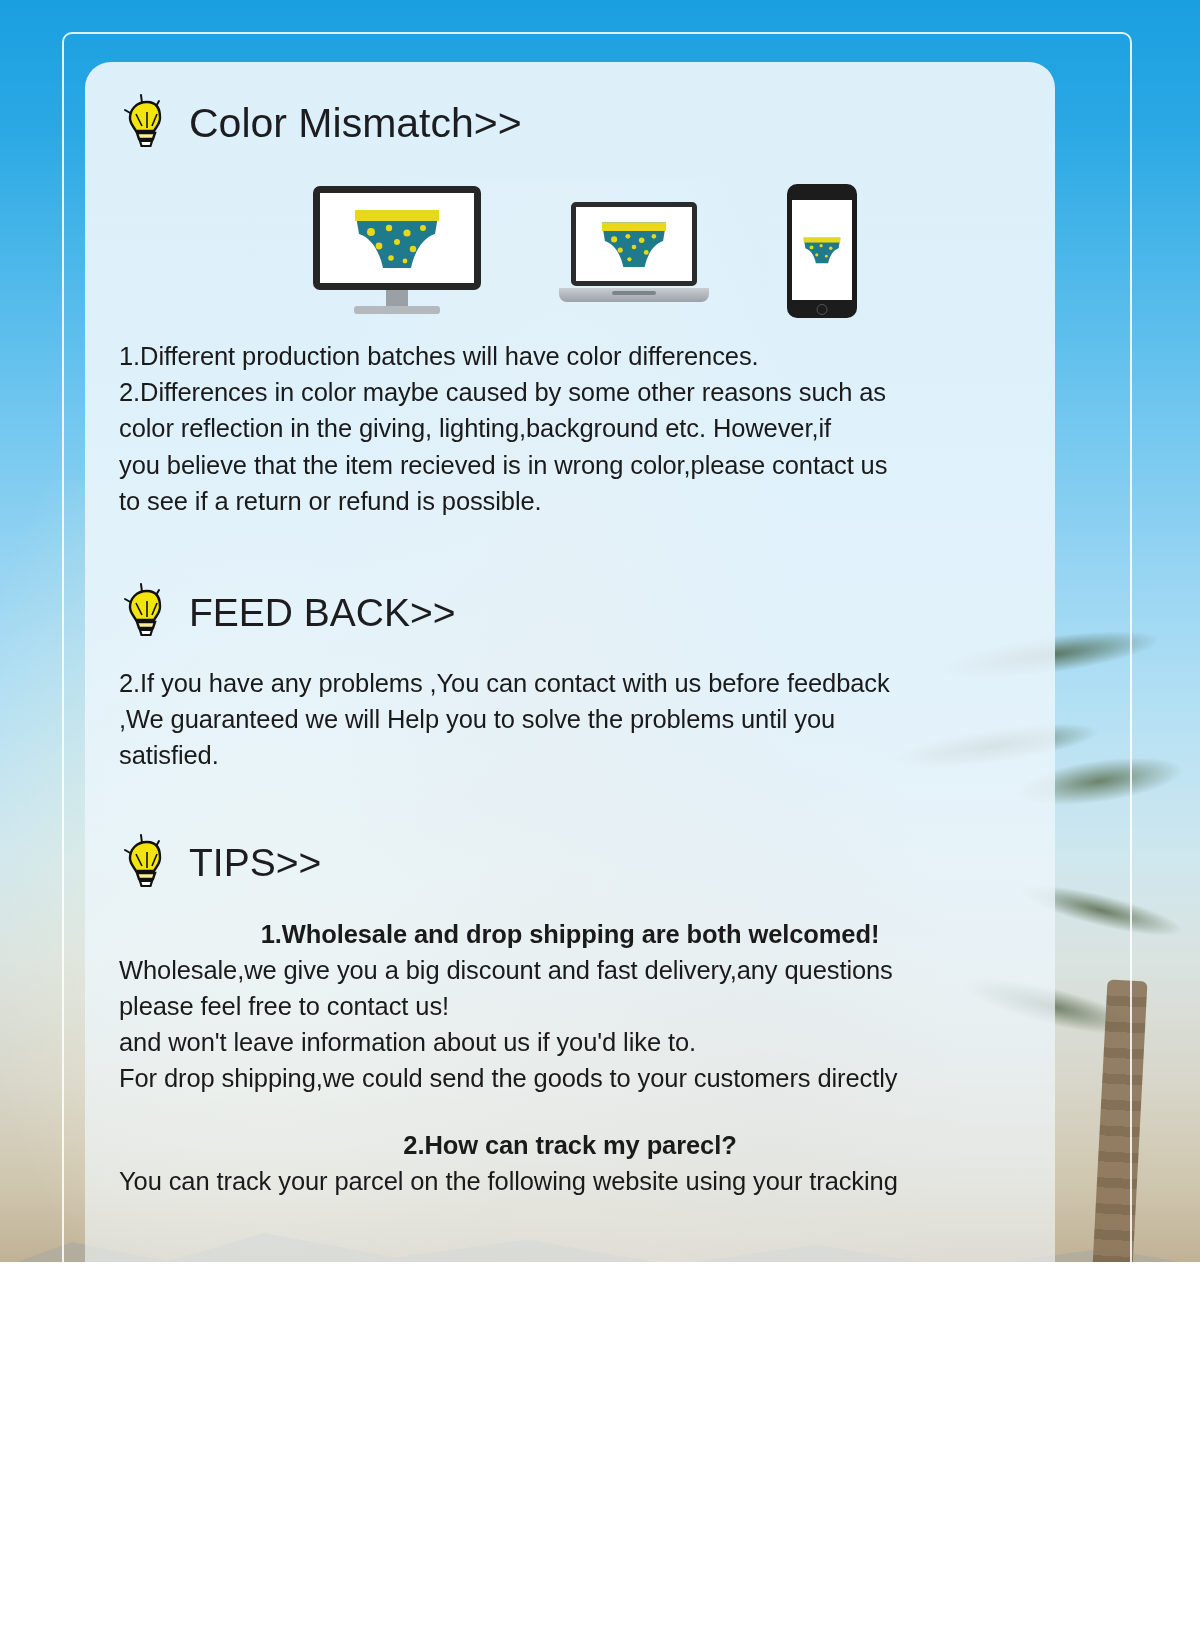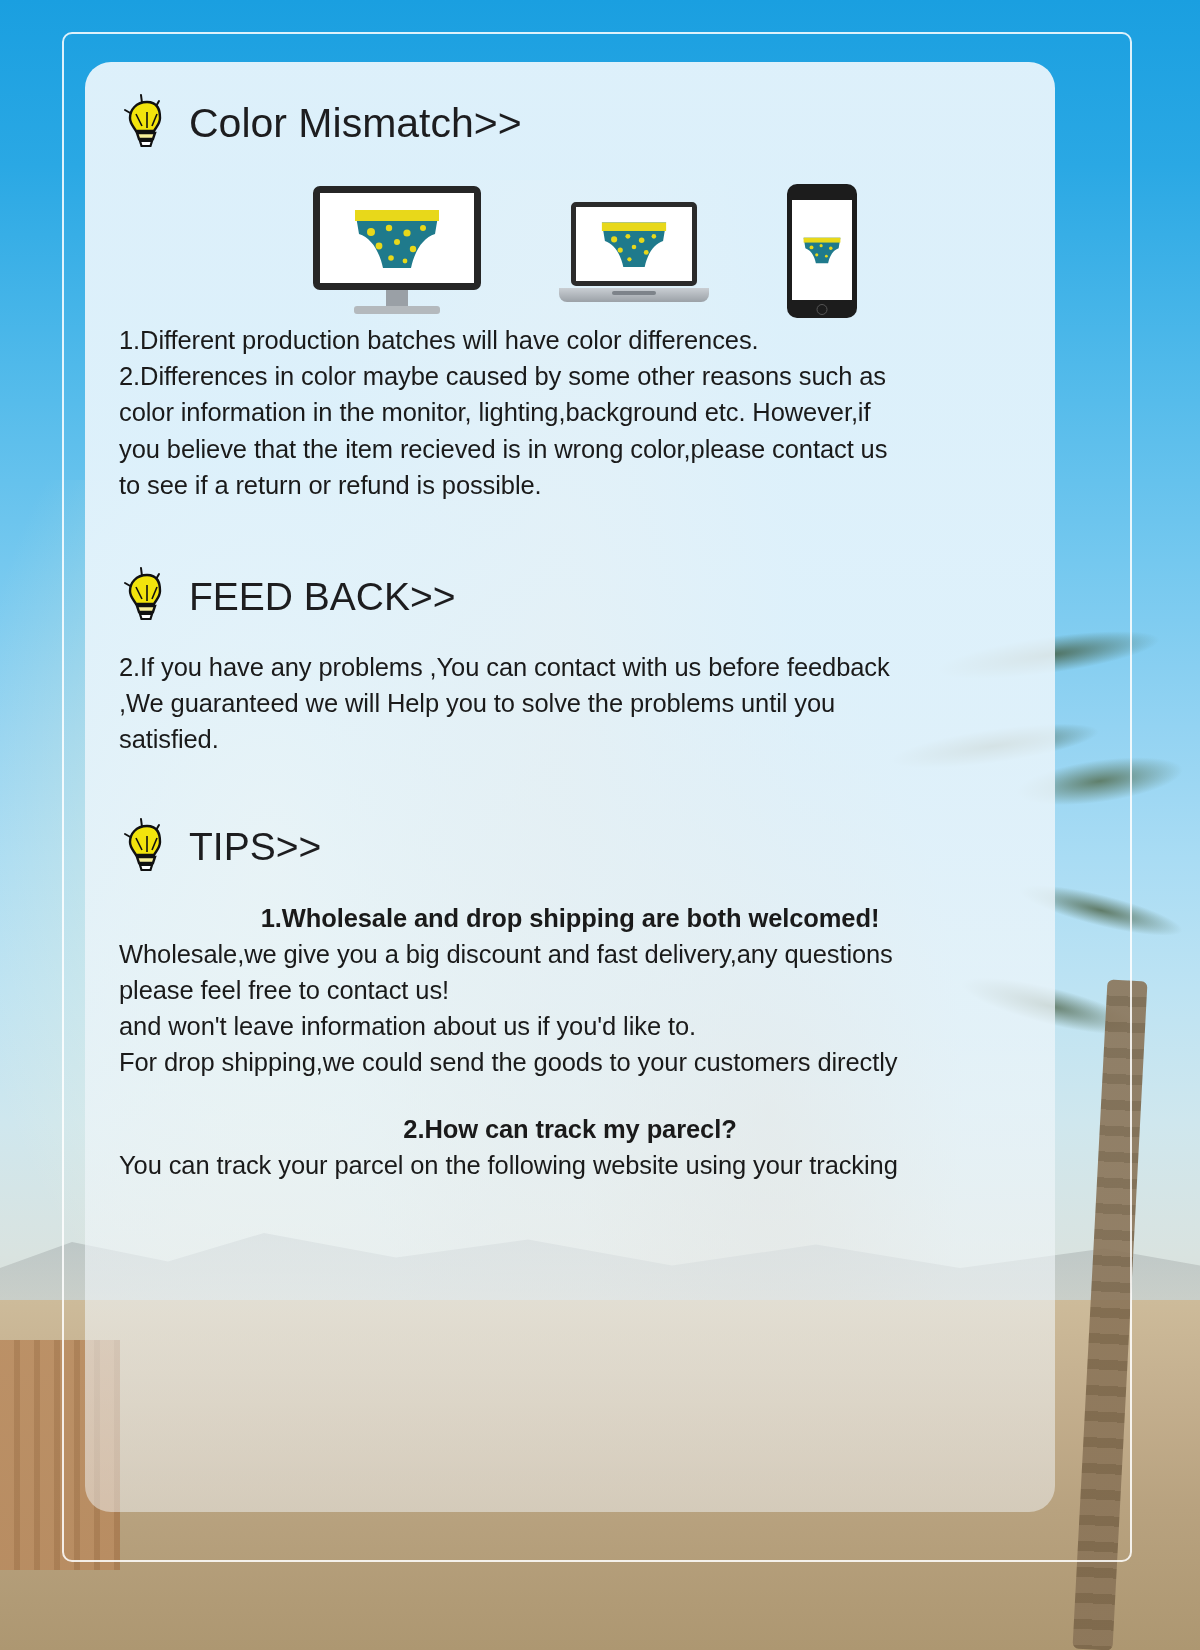--- a/index.html
+++ b/index.html
@@ -10,21 +10,21 @@
     width: 1200px;
     height: 1650px;
     font-family: "Liberation Sans", sans-serif;
     overflow: hidden;
   }
 
   
   .page {
     position: relative;
     width: 1200px;
-    height: 1650px;
+    height: 1262px;
     overflow: hidden;
     background: linear-gradient(180deg,
         #1a9fe0 0%,
         #2aa8e4 10%,
         #4fb9ea 22%,
         #74c8ef 34%,
         #93d3f2 44%,
         #a9dcf4 52%,
         #bde3f3 60%,
         #cfe7ee 68%,
@@ -148,21 +148,21 @@
   
   .para {
     color: #1a1a1a;
     font-size: 25.5px;
     line-height: 1.42;
     margin: 0;
     letter-spacing: -0.1px;
   }
   .para .line { display: block; }
   .bold-line { font-weight: bold; text-align: center; }
-  .sp-top-12 { margin-top: 4px; }
+  .sp-top-12 { margin-top: 20px; }
   .sp-top-22 { margin-top: 22px; }
 
   
   .devices {
     position: relative;
     height: 150px;
     margin: 14px 0 0 0;
     display: flex;
     align-items: flex-end;
     justify-content: center;
@@ -334,21 +334,21 @@
             </svg>
           </div>
         </div>
         <div class="home"></div>
       </div>
     </div>
 
     <p class="para sp-top-12">
       <span class="line">1.Different production batches will have color differences.</span>
       <span class="line">2.Differences in color maybe caused by some other reasons such as</span>
-      <span class="line">color information in the monitor, lighting,background etc. However,if</span>
+      <span class="line">color reflection in the giving, lighting,background etc. However,if</span>
       <span class="line">you believe that the item recieved is in wrong color,please contact us</span>
       <span class="line">to see if a return or refund is possible.</span>
     </p>
 
     <div class="heading" style="margin-top:62px;">
       <span class="bulb">
         <svg width="56" height="62" viewBox="0 0 56 62" aria-hidden="true">
           <g stroke="#111" stroke-width="2" stroke-linecap="round">
             <line x1="6" y1="18" x2="13" y2="22"></line>
             <line x1="22" y1="3" x2="23" y2="11"></line>

